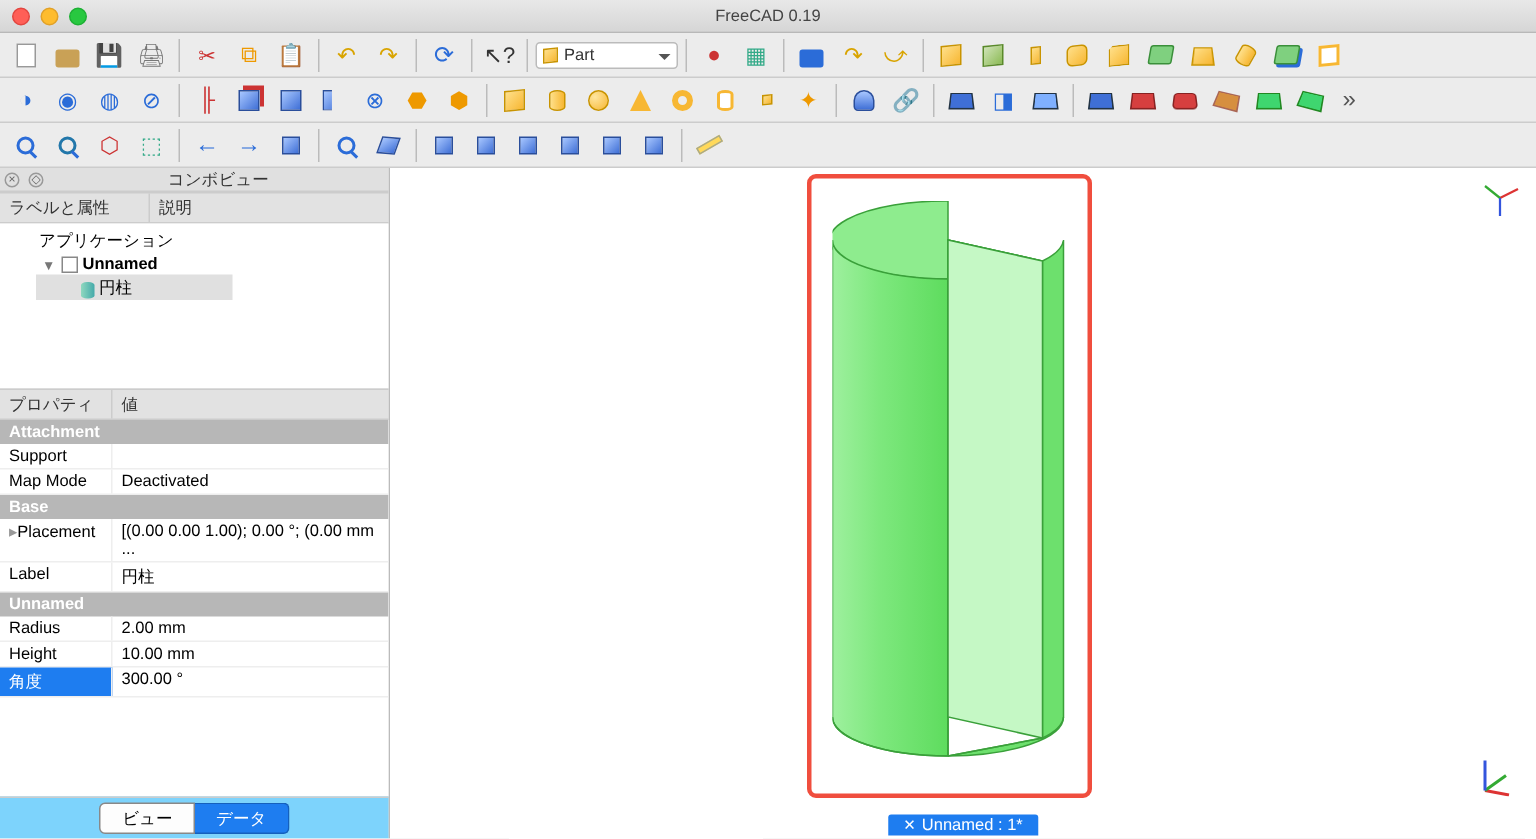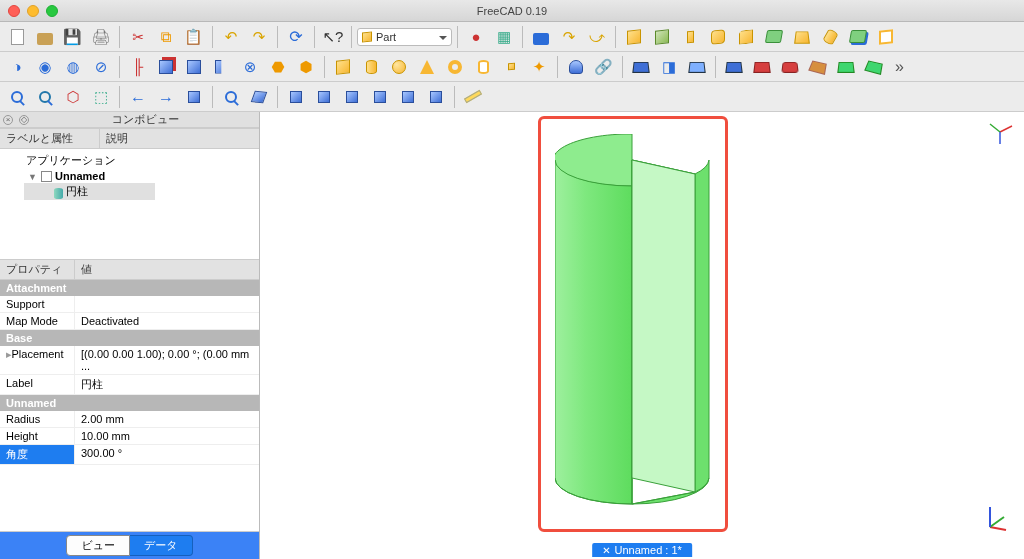--- a/index.html
+++ b/index.html
@@ -69,21 +69,21 @@
     .prop-head div { padding: 2px 6px; color:#333;font-family:Liberation Serif, serif; }
     .prop-col-n { width: 75px; border-right:1px solid #ccc; }
     .prop-list { flex:1; background:#fff; overflow:auto; }
     .prop-group { background:#b7b7b7; color:#fff; font-weight: bold; padding: 2px 6px; }
     .prop-row { display:flex; border-bottom:1px solid #eee; }
     .prop-row .pn { width: 75px; padding: 2px 6px; border-right:1px solid #eee; }
     .prop-row .pv { flex:1; padding: 2px 6px; }
     .prop-row.sel .pn { background:#1e7df0; color:#fff; }
     .prop-row .expand { color:#999; width:10px; text-align:center; }
 
-    .bottom-tabs { display:flex; justify-content:center; gap:0; padding:3px 0; background:#3b82f6; border-top:1px solid #ccc; }
+    .bottom-tabs { display:flex; justify-content:center; gap:0; padding:3px 0; background:#7dd3fc; border-top:1px solid #ccc; }
     .btab { padding: 2px 14px; border:1px solid #888; background:#fdfdfd; }
     .btab.active { background:#1e7df0; color:#fff; border-color:#1560bd; }
     .btab:first-child { border-radius:4px 0 0 4px; }
     .btab:last-child { border-radius:0 4px 4px 0; border-left:none; }
 
     
     .viewport { flex: 1; position: relative; background: #fff; }
     .object-frame { position:absolute; left:278px; top:4px; width:190px; height:416px; border:3px solid #f04e3e; border-radius:6px; }
     .cylinder { position:absolute; left:14px; top:15px; width:155px; height:386px; }
 

